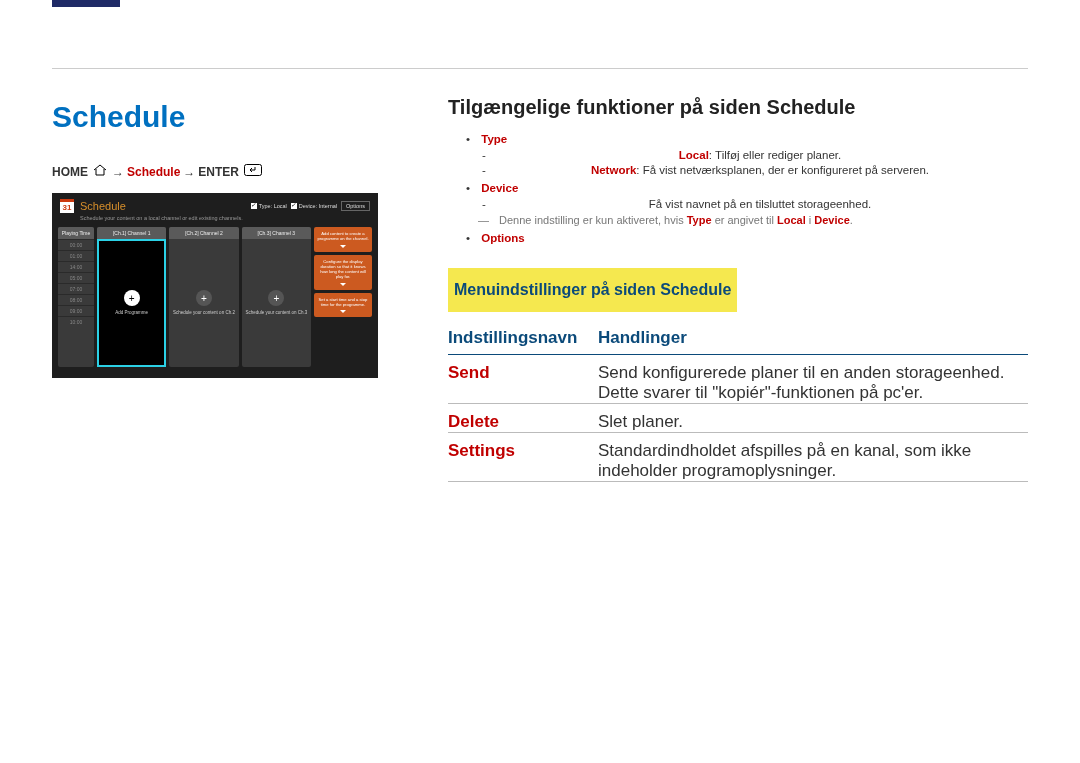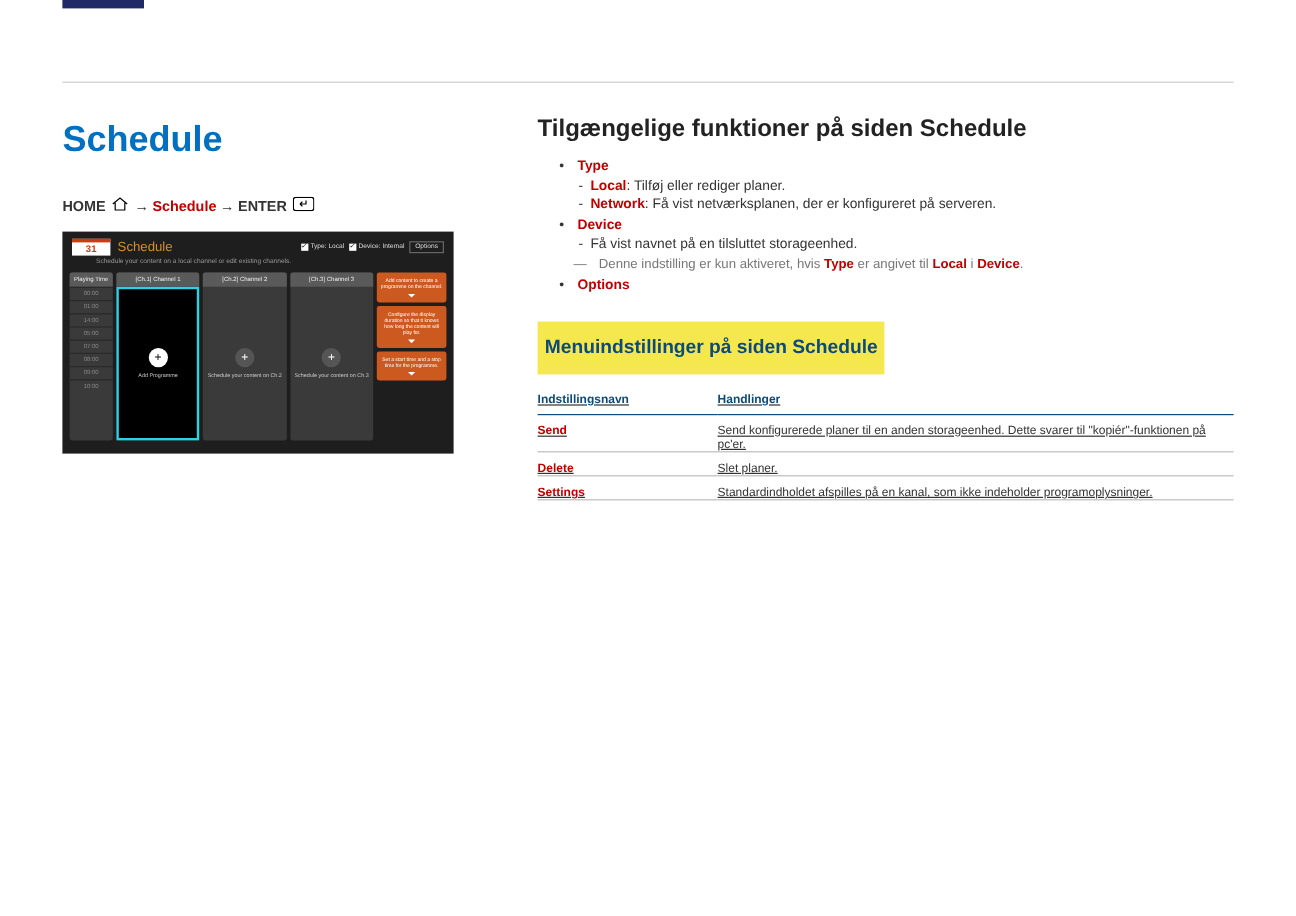--- a/index.html
+++ b/index.html
@@ -59,21 +59,21 @@
     font-size: 6px;
     color: #aaa;
     position: relative;
     overflow: hidden;
   }
   .mock-header {
     display: flex; align-items: center;
     padding: 6px 8px 2px 8px;
   }
   .mock-cal {
-    width: 32px; height: 14px;
+    width: 14px; height: 14px;
     background: #fff;
     color: #cc3a10;
     font-size: 8px;
     font-weight: bold;
     display: flex; align-items: flex-end; justify-content: center;
     border-top: 3px solid #cc3a10;
     margin-right: 6px;
     padding-bottom: 1px;
   }
   .mock-title {
@@ -164,41 +164,40 @@
     font-weight: bold;
     color: #222;
     margin-bottom: 14px;
   }
   .intro { font-size: 11.5px; margin-bottom: 8px; }
   .intro .kw { color:#c00000; font-weight:bold; }
   ul.bullets { list-style: none; font-size: 11.5px; }
   ul.bullets > li { margin-bottom: 6px; }
   ul.bullets > li::before { content: "•"; margin: 0 8px 0 18px; }
   ul.bullets .kw { color:#c00000; font-weight:bold; }
-  ul.sub { list-style:none; margin-top:4px; }
+  ul.sub { list-style:none; margin-top:4px;text-align:center; }
   ul.sub li { padding-left: 44px; position:relative; margin-bottom:3px; font-size:11.5px;}
   ul.sub li::before { content:"-"; position:absolute; left:34px; }
   .note {
     display:flex; align-items:flex-start; gap:6px;
     font-size:11px; color:#777; margin:4px 0 4px 30px;text-align:center;
   }
   .note-dash::before{ content:"―"; color:#777; margin-right:4px;}
   .note .kw{ color:#c00000; font-weight:bold;}
   h3.menu-head {
     display:inline-block;
     background:#f5e84f;
     color:#0b4a7a;
     font-size:16px; font-weight:bold;
     padding:13px 6px;
     margin:18px 0 10px 0;
   }
   table.opts {
     width:100%; border-collapse: collapse;
-    font-size:10px;
-    text-decoration:underline;
+    font-size:17px;
   }
   table.opts th {
     text-align:left; color:#0b4a7a; font-weight:bold;
     padding:6px 0;
     border-bottom:1.5px solid #0b4a7a;
   }
   table.opts td {
     padding:8px 6px 0 0;
     border-bottom:1px solid #bbb;
     vertical-align: top;

